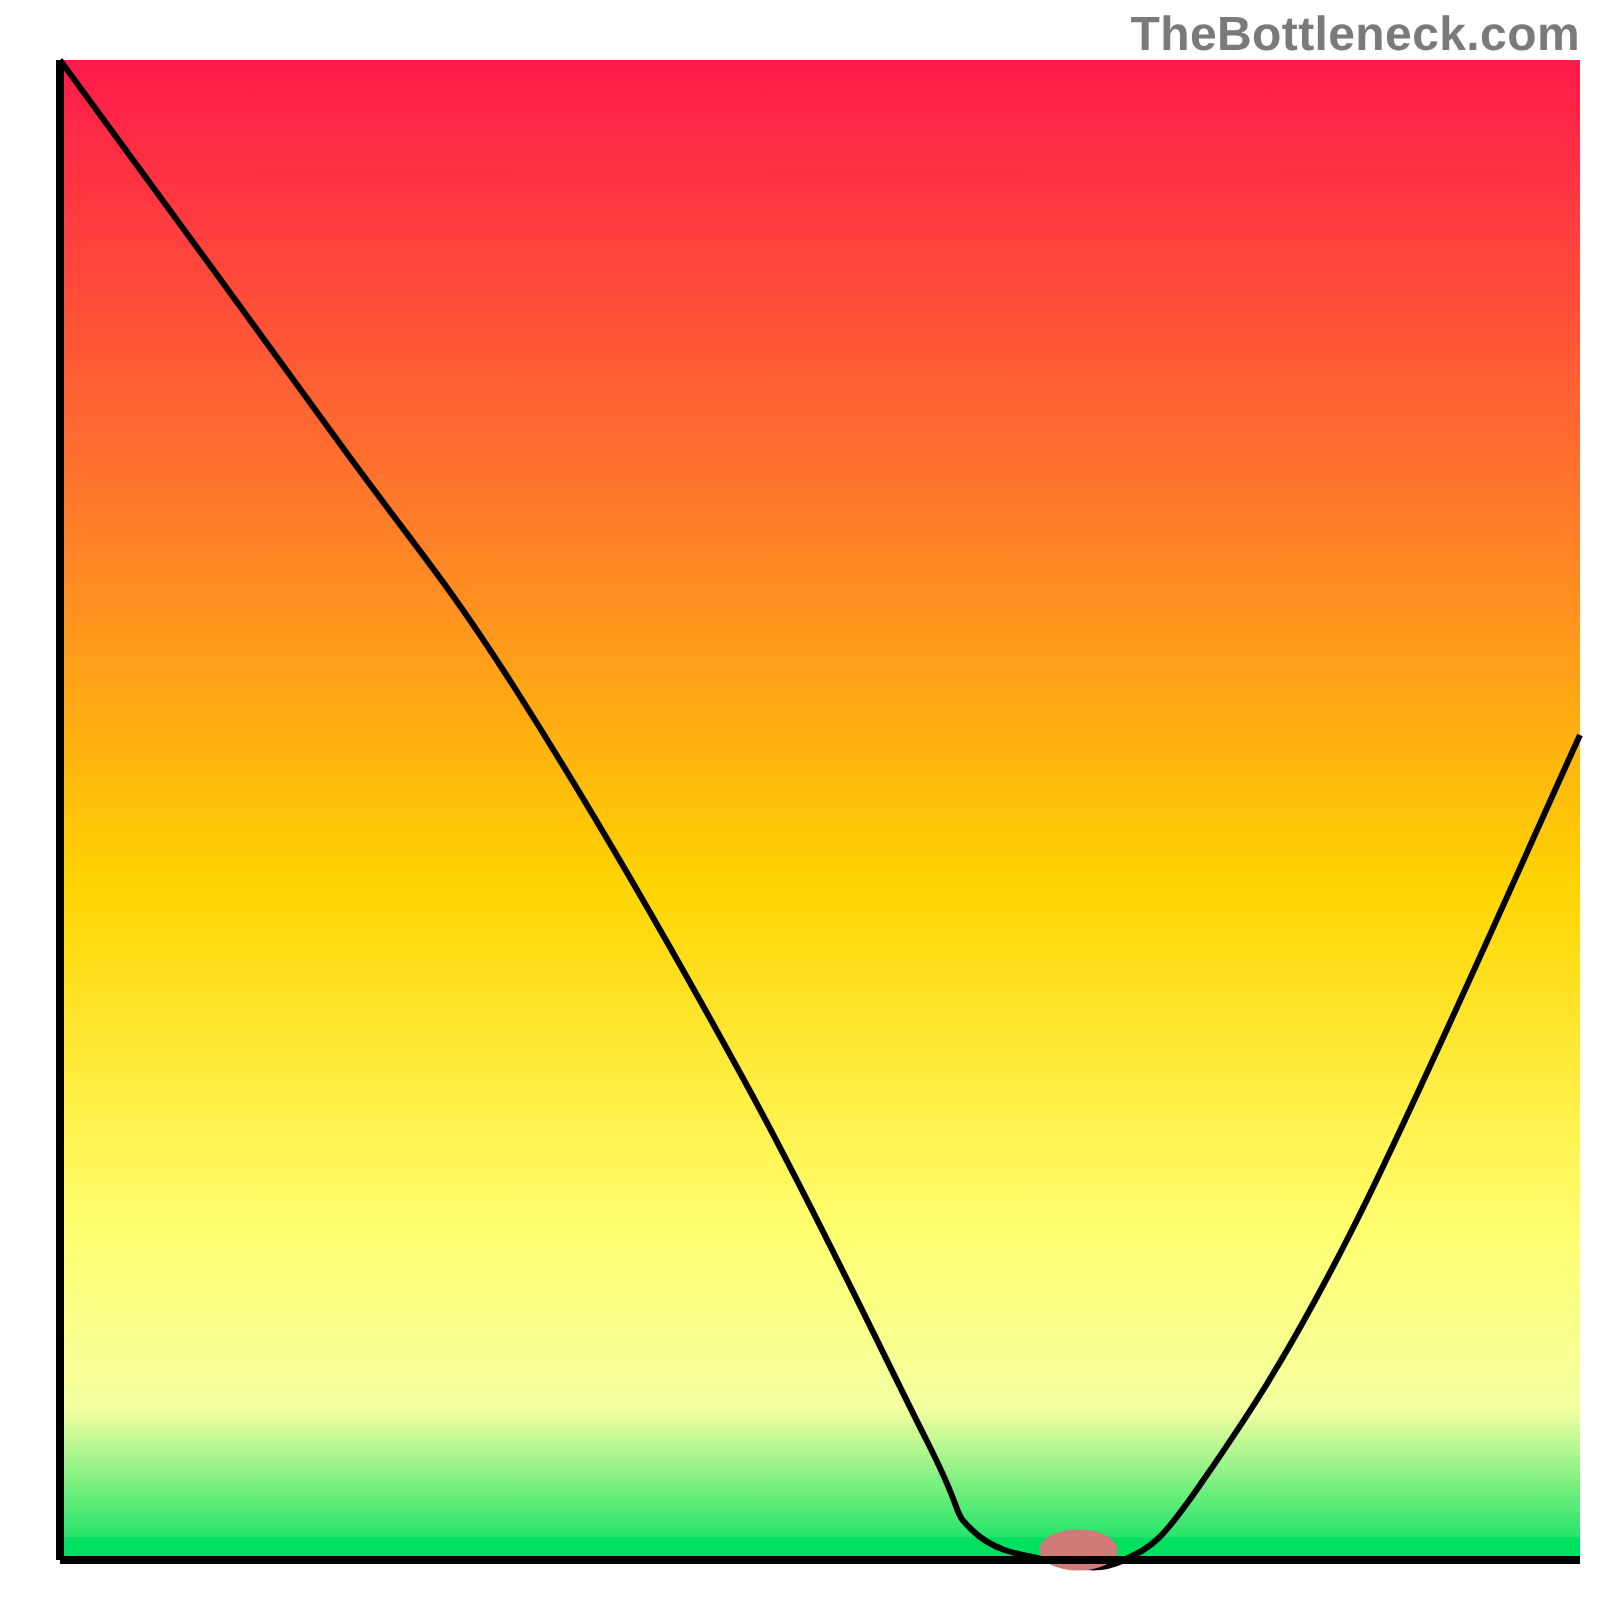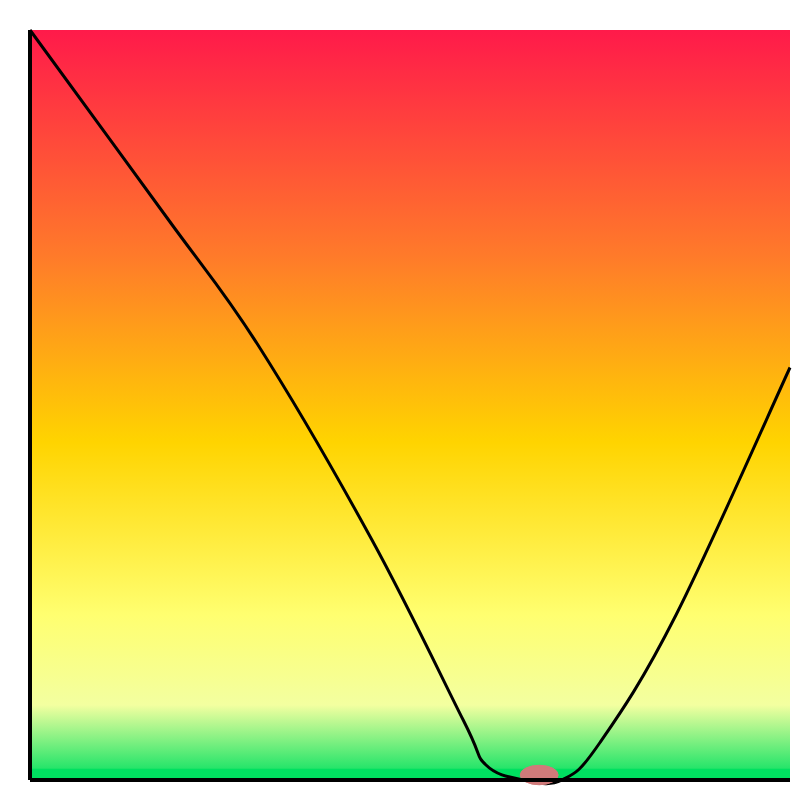--- a/index.html
+++ b/index.html
@@ -26,20 +26,21 @@
     z-index: 10;
   }
   svg {
     display: block;
   }
 </style>
 </head>
 <body>
 
 <div class="chart-container">
+  <div class="watermark">TheBottleneck.com</div>
 
   <svg id="chart-svg" width="800" height="800" viewBox="0 0 800 800">
     <defs>
       <linearGradient id="bg-grad" x1="0" y1="0" x2="0" y2="1">
         <stop id="g0" offset="0%" stop-color="#ff1a4a"></stop>
         <stop id="g1" offset="30%" stop-color="#ff7a2a"></stop>
         <stop id="g2" offset="55%" stop-color="#ffd400"></stop>
         <stop id="g3" offset="78%" stop-color="#ffff70"></stop>
         <stop id="g4" offset="90%" stop-color="#f3ffa0"></stop>
         <stop id="g5" offset="100%" stop-color="#00e060"></stop>

